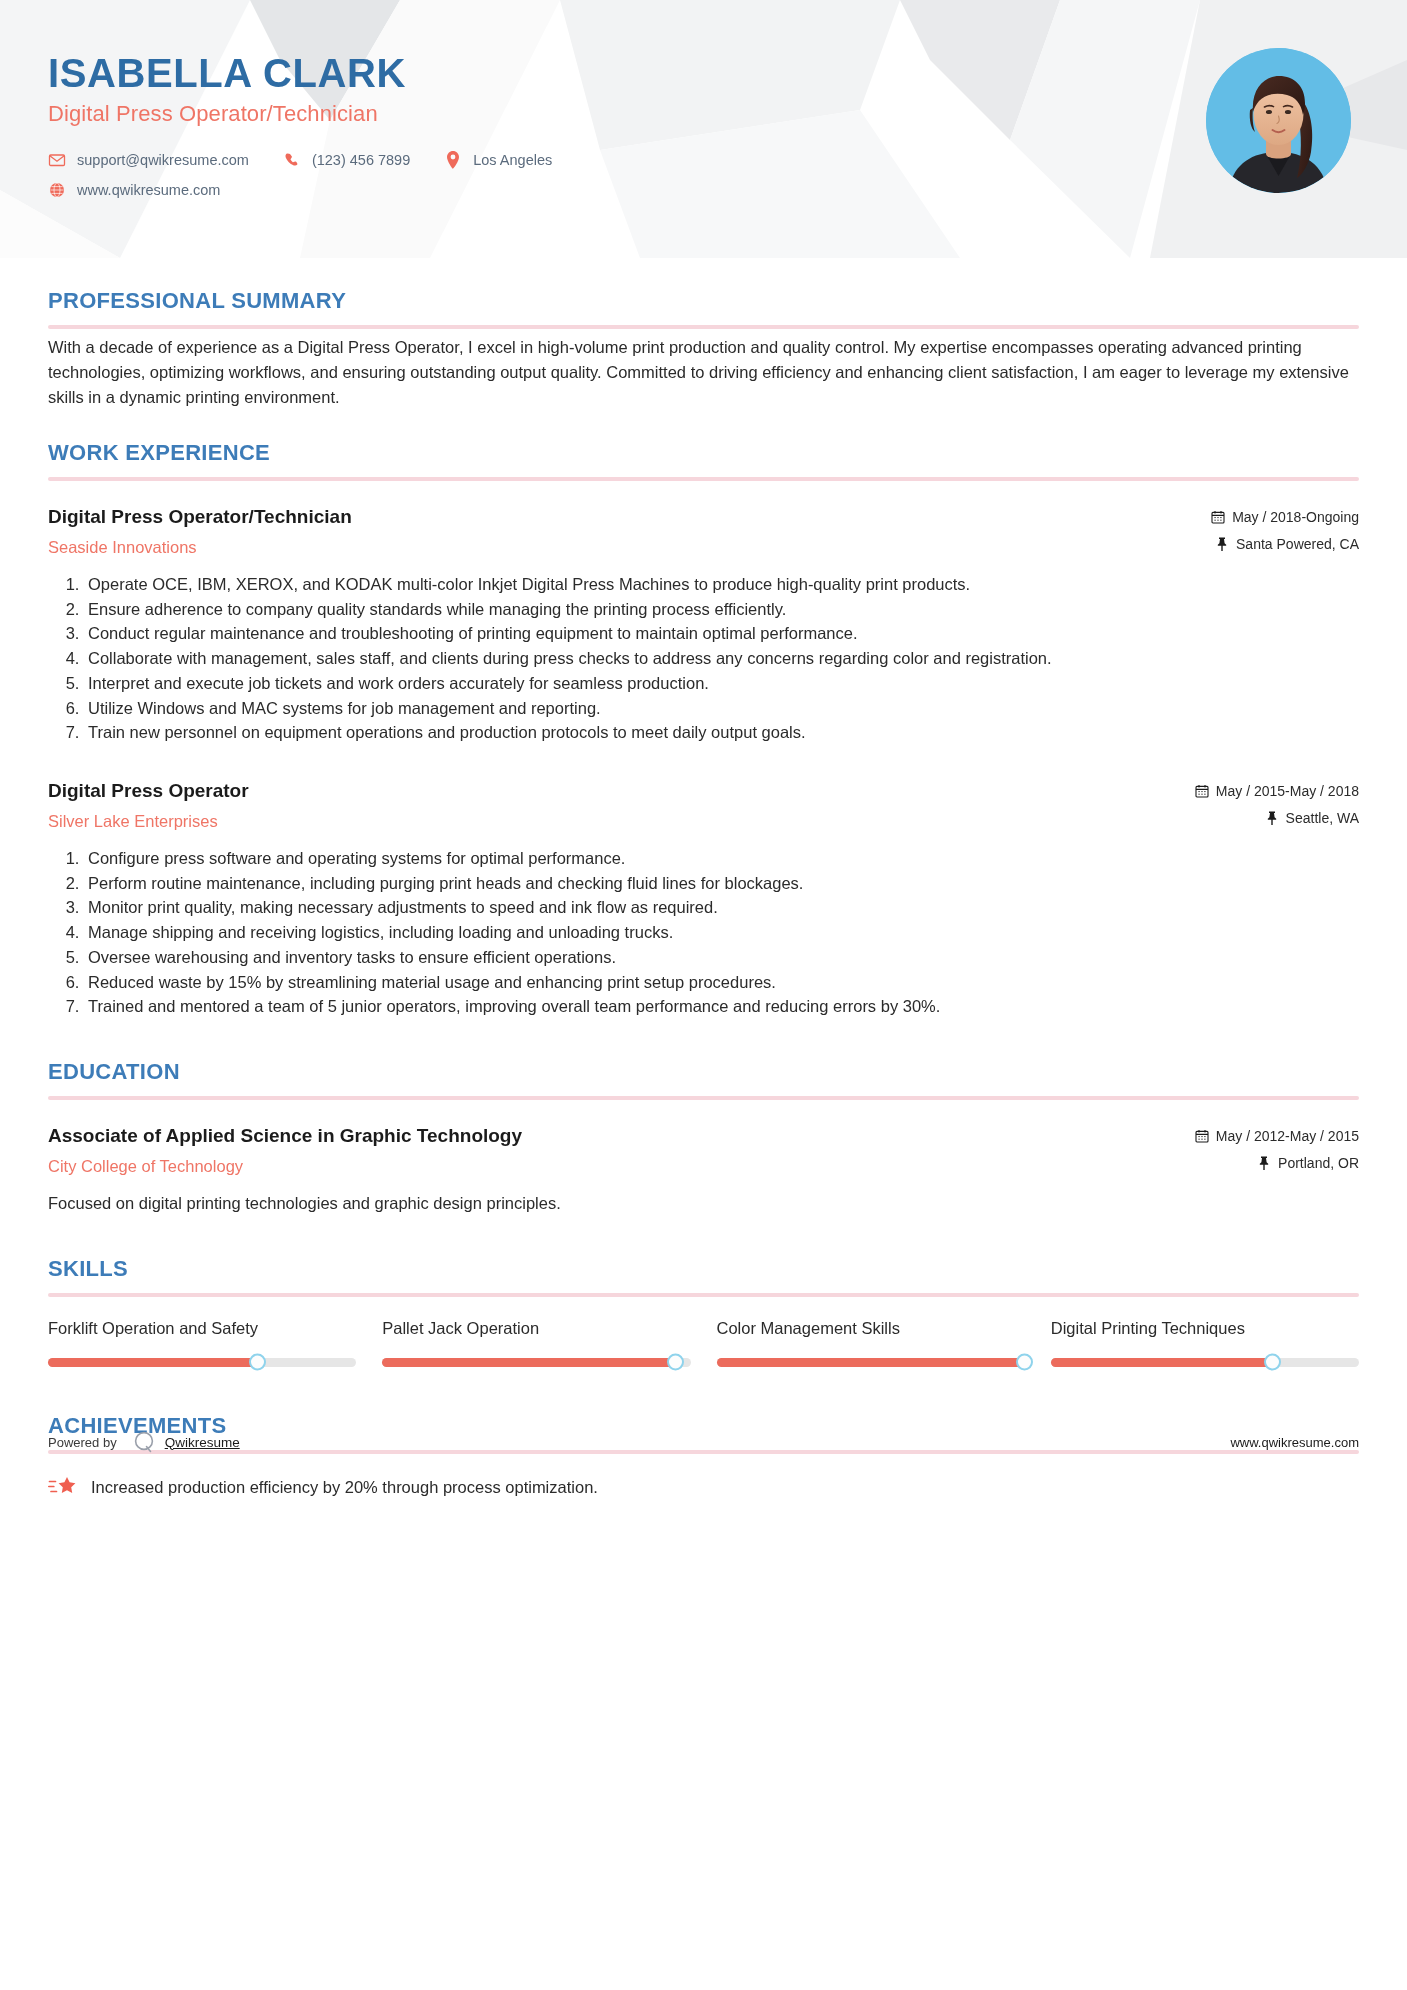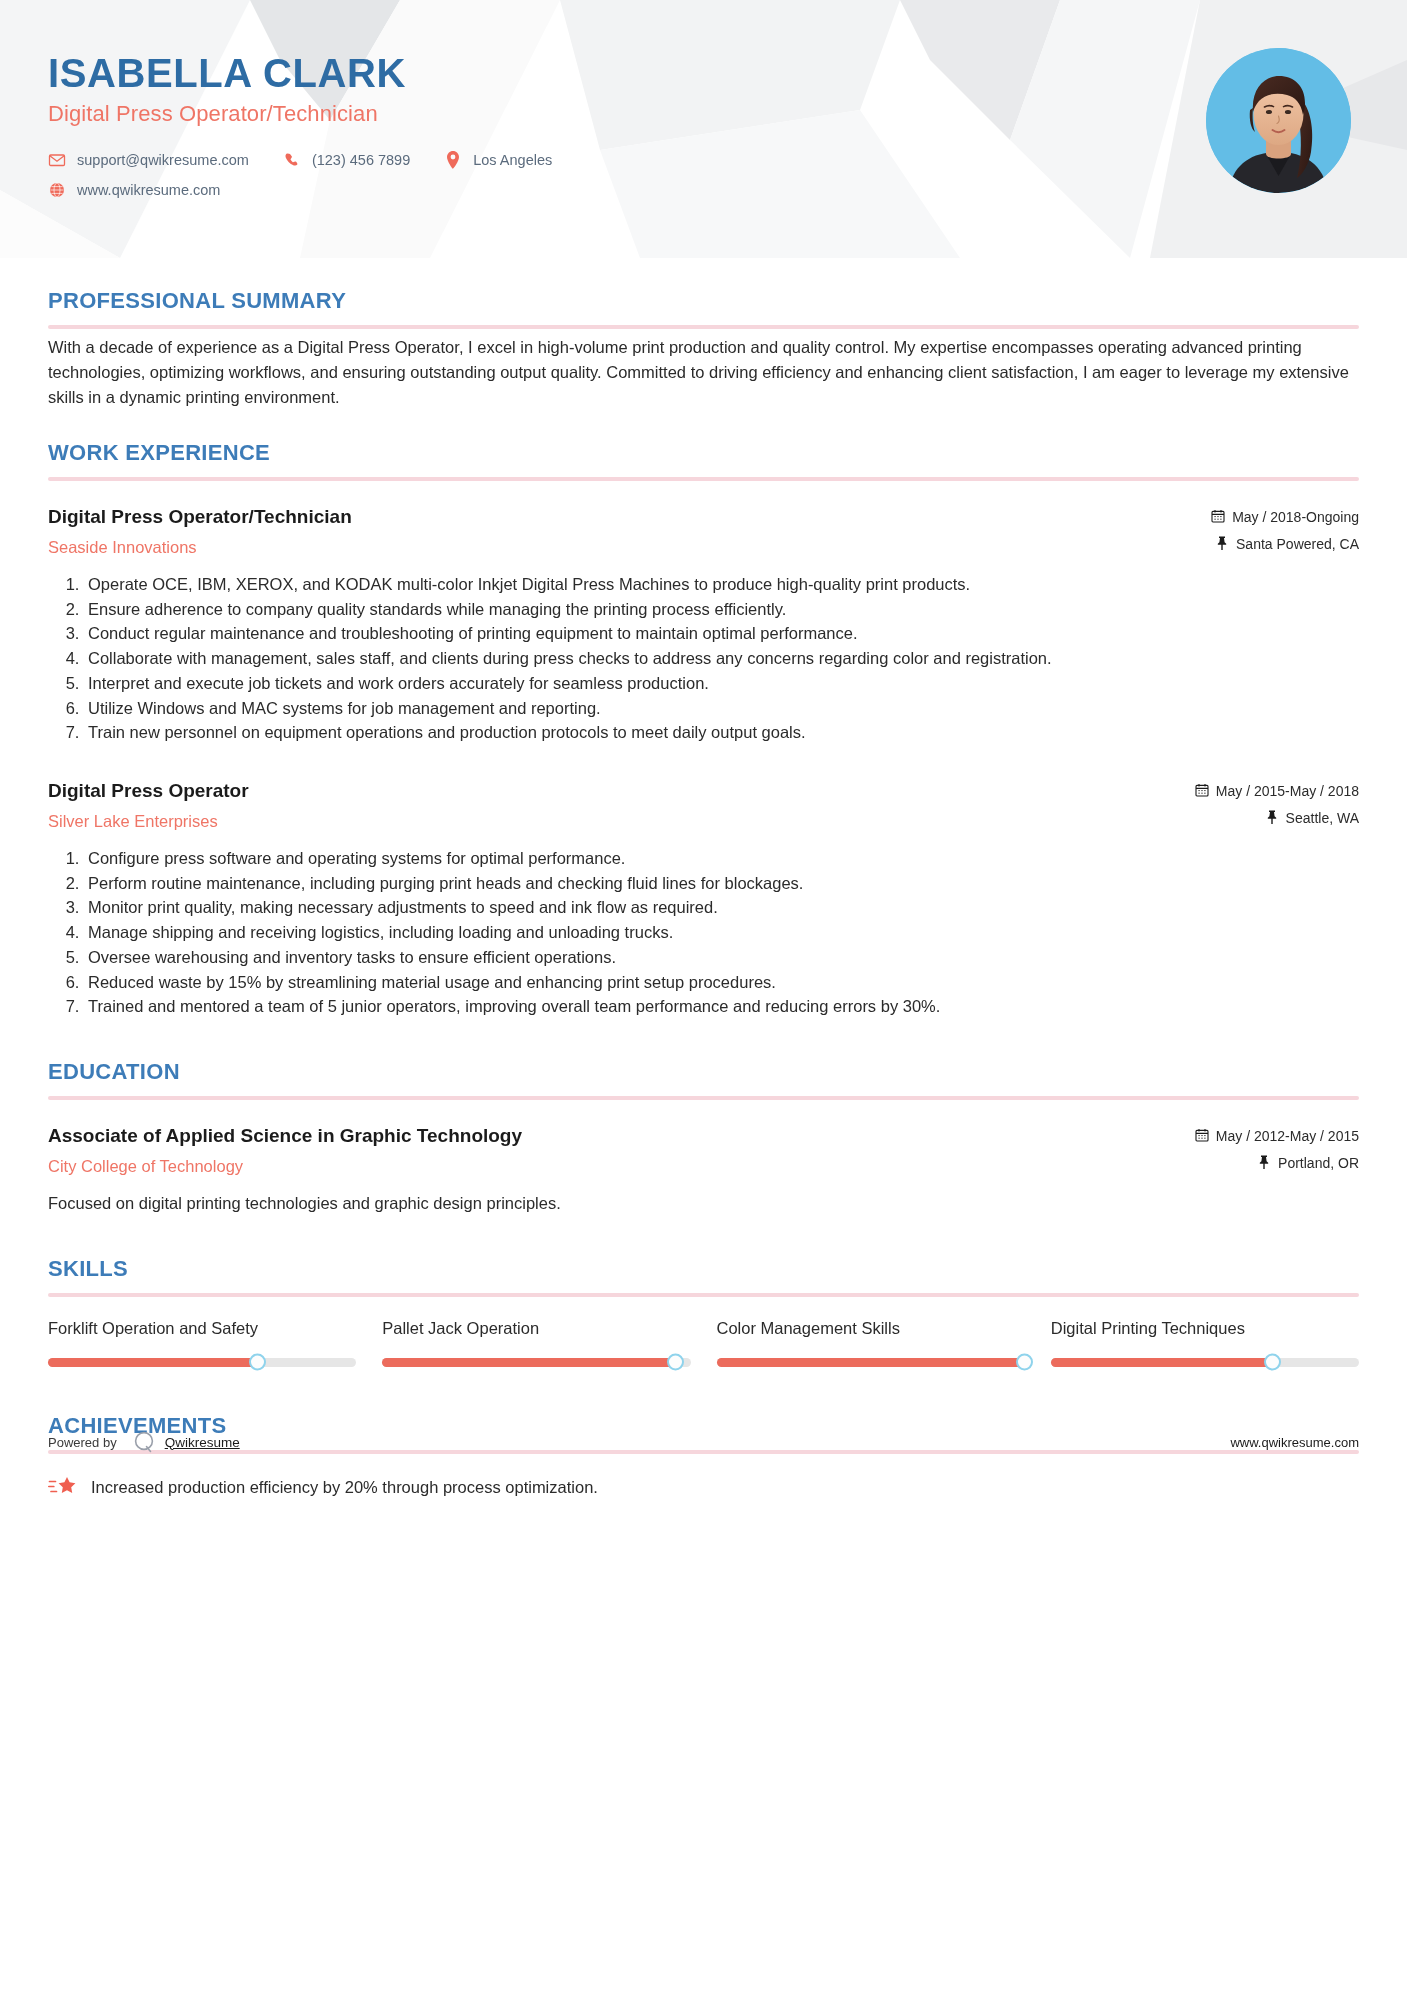--- a/index.html
+++ b/index.html
@@ -136,20 +136,21 @@
     color: #ef7566;
     margin-top: 9px;
   }
   .entry-right {
     flex: none;
     text-align: right;
     padding-top: 4px;
   }
   .meta-line {
     display: flex;
+    align-items: center;
     justify-content: flex-end;
     font-size: 14px;
     color: #2b2b2b;
     white-space: nowrap;
   }
   .meta-line + .meta-line { margin-top: 11px; }
   .meta-line .mi {
     display: inline-flex;
     align-items: center;
     justify-content: center;

